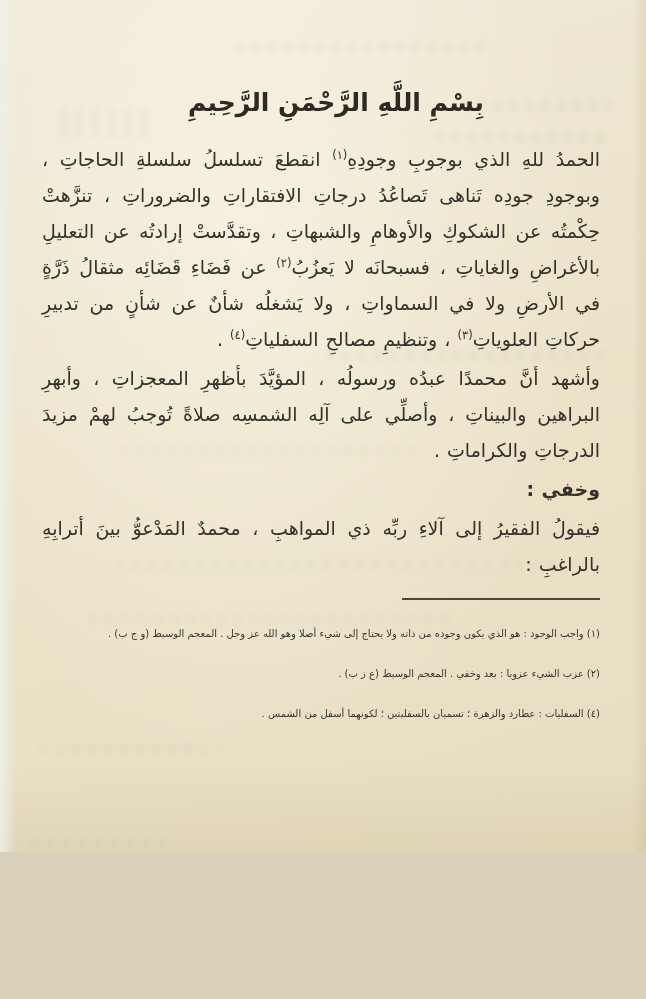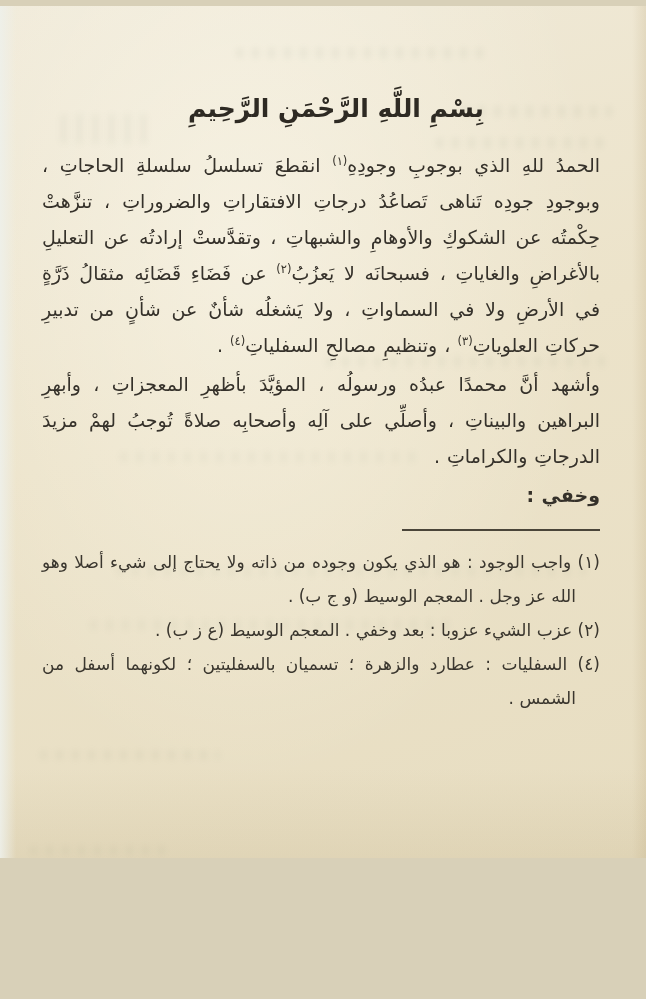--- a/index.html
+++ b/index.html
@@ -1,19 +1,19 @@
 <!DOCTYPE html>
 <html lang="ar" dir="rtl"><head>
 <meta charset="utf-8">
 <style>
   html,body{margin:0;padding:0;background:#d8d0b8;}
   .page{
     position:relative;
     width:646px;height:852px;
-    margin:6px auto;
+    margin:0 auto;
     overflow:hidden;
     direction:rtl;
     font-family:"DejaVu Sans",sans-serif;
     color:#35312a;
     background:
       linear-gradient(to right, rgba(238,240,234,.9) 0px, rgba(238,240,234,0) 16px),
       linear-gradient(to left, rgba(186,166,124,.22) 0px, rgba(186,166,124,0) 14px),
       linear-gradient(to top, rgba(186,168,126,.18) 0px, rgba(186,168,126,0) 90px),
       radial-gradient(ellipse at 38% 28%, rgba(255,253,244,.45), rgba(255,253,244,0) 62%),
       linear-gradient(163deg, #f0ead9 0%, #ece3ca 45%, #e7ddc1 100%);
@@ -62,22 +62,22 @@
     vertical-align:7px;
   }
   .fn-rule{
     width:198px;
     height:2px;
     background:#46413699;
     background:#4a4539;
     margin:16px 0 14px auto;
   }
   .footnotes .footnote{
-    font-size:17px;
-    line-height:34px;
+    font-size:10px;
+    line-height:40px;
     text-align:justify;
     padding-right:24px;
     text-indent:-24px;
     color:#3a362e;
   }
   .fn-num{white-space:nowrap;}
 </style>
 </head>
 <body>
 
@@ -93,22 +93,23 @@
   <div class="ghost g8"></div>
   <div class="ghost g9"></div>
   <div class="ghost g10"></div>
 
   <div class="content">
 
     <div class="basmala">بِسْمِ اللَّهِ الرَّحْمَنِ الرَّحِيمِ</div>
 
     <div class="body-block">
         <p class="para">الحمدُ للهِ الذي بوجوبِ وجودِهِ<sup>(١)</sup> انقطعَ تسلسلُ سلسلةِ الحاجاتِ ، وبوجودِ جودِه تَناهى تَصاعُدُ درجاتِ الافتقاراتِ والضروراتِ ، تنزَّهتْ حِكْمتُه عن الشكوكِ والأوهامِ والشبهاتِ ، وتقدَّستْ إرادتُه عن التعليلِ بالأغراضِ والغاياتِ ، فسبحانَه لا يَعزُبُ<sup>(٢)</sup> عن فَضَاءِ قَضَائِه مثقالُ ذَرَّةٍ في الأرضِ ولا في السماواتِ ، ولا يَشغلُه شأنٌ عن شأنٍ من تدبيرِ حركاتِ العلوياتِ<sup>(٣)</sup> ، وتنظيمِ مصالحِ السفلياتِ<sup>(٤)</sup> .</p>
-        <p class="para">وأشهد أنَّ محمدًا عبدُه ورسولُه ، المؤيَّدَ بأظهرِ المعجزاتِ ، وأبهرِ البراهين والبيناتِ ، وأصلِّي على آلِه وأصحابِه صلاةً تُوجبُ لهمْ مزيدَ الدرجاتِ والكراماتِ .</p>
+        <p class="para">وأشهد أنَّ محمدًا عبدُه ورسولُه ، المؤيَّدَ بأظهرِ المعجزاتِ ، وأبهرِ البراهين والبيناتِ ، وأصلِّي على آلِه الشمسِه صلاةً تُوجبُ لهمْ مزيدَ الدرجاتِ والكراماتِ .</p>
         <p class="para bold">وخفي :</p>
+        <p class="para">فيقولُ الفقيرُ إلى آلاءِ ربِّه ذي المواهبِ ، محمدٌ المَدْعوُّ بينَ أترابِهِ بالراغبِ :</p>
       </div>
 
     <div class="fn-rule"></div>
 
     <div class="footnotes">
         <div class="footnote"><span class="fn-num">(١)</span> واجب الوجود : هو الذي يكون وجوده من ذاته ولا يحتاج إلى شيء أصلا وهو الله عز وجل . المعجم الوسيط (و ج ب) .</div>
         <div class="footnote"><span class="fn-num">(٢)</span> عزب الشيء عزوبا : بعد وخفي . المعجم الوسيط (ع ز ب) .</div>
         <div class="footnote"><span class="fn-num">(٤)</span> السفليات : عطارد والزهرة ؛ تسميان بالسفليتين ؛ لكونهما أسفل من الشمس .</div>
       </div>
 

